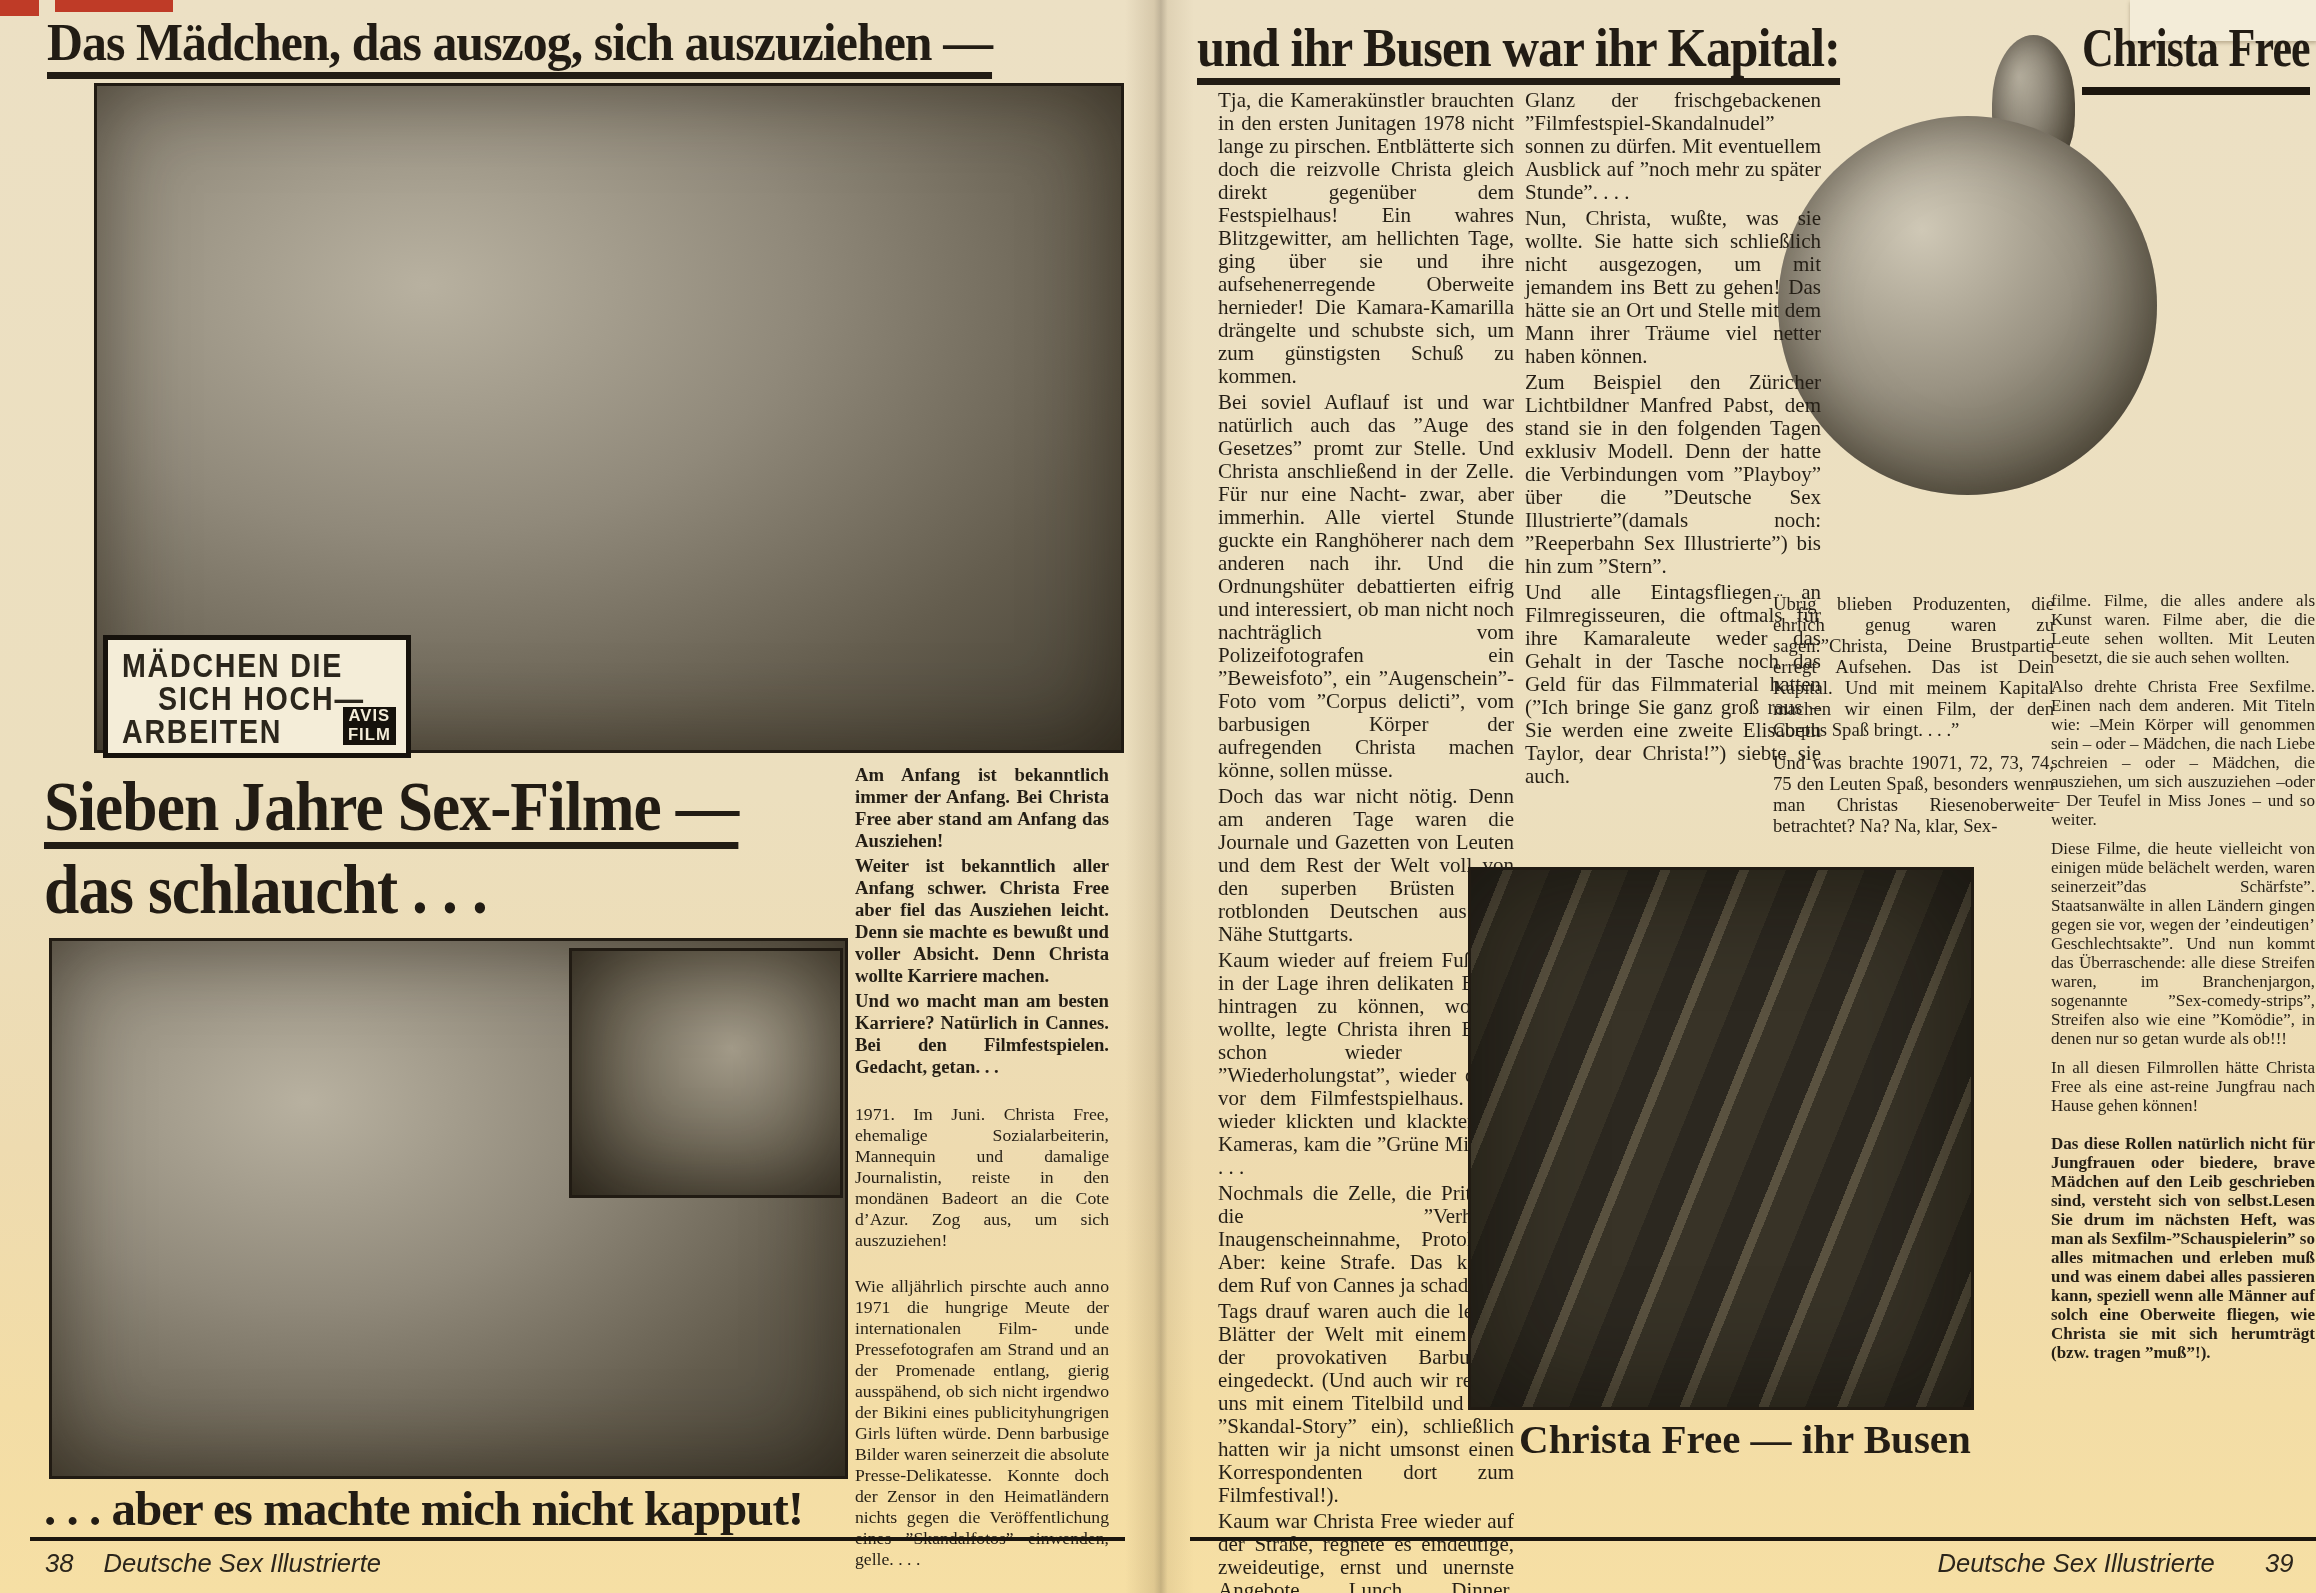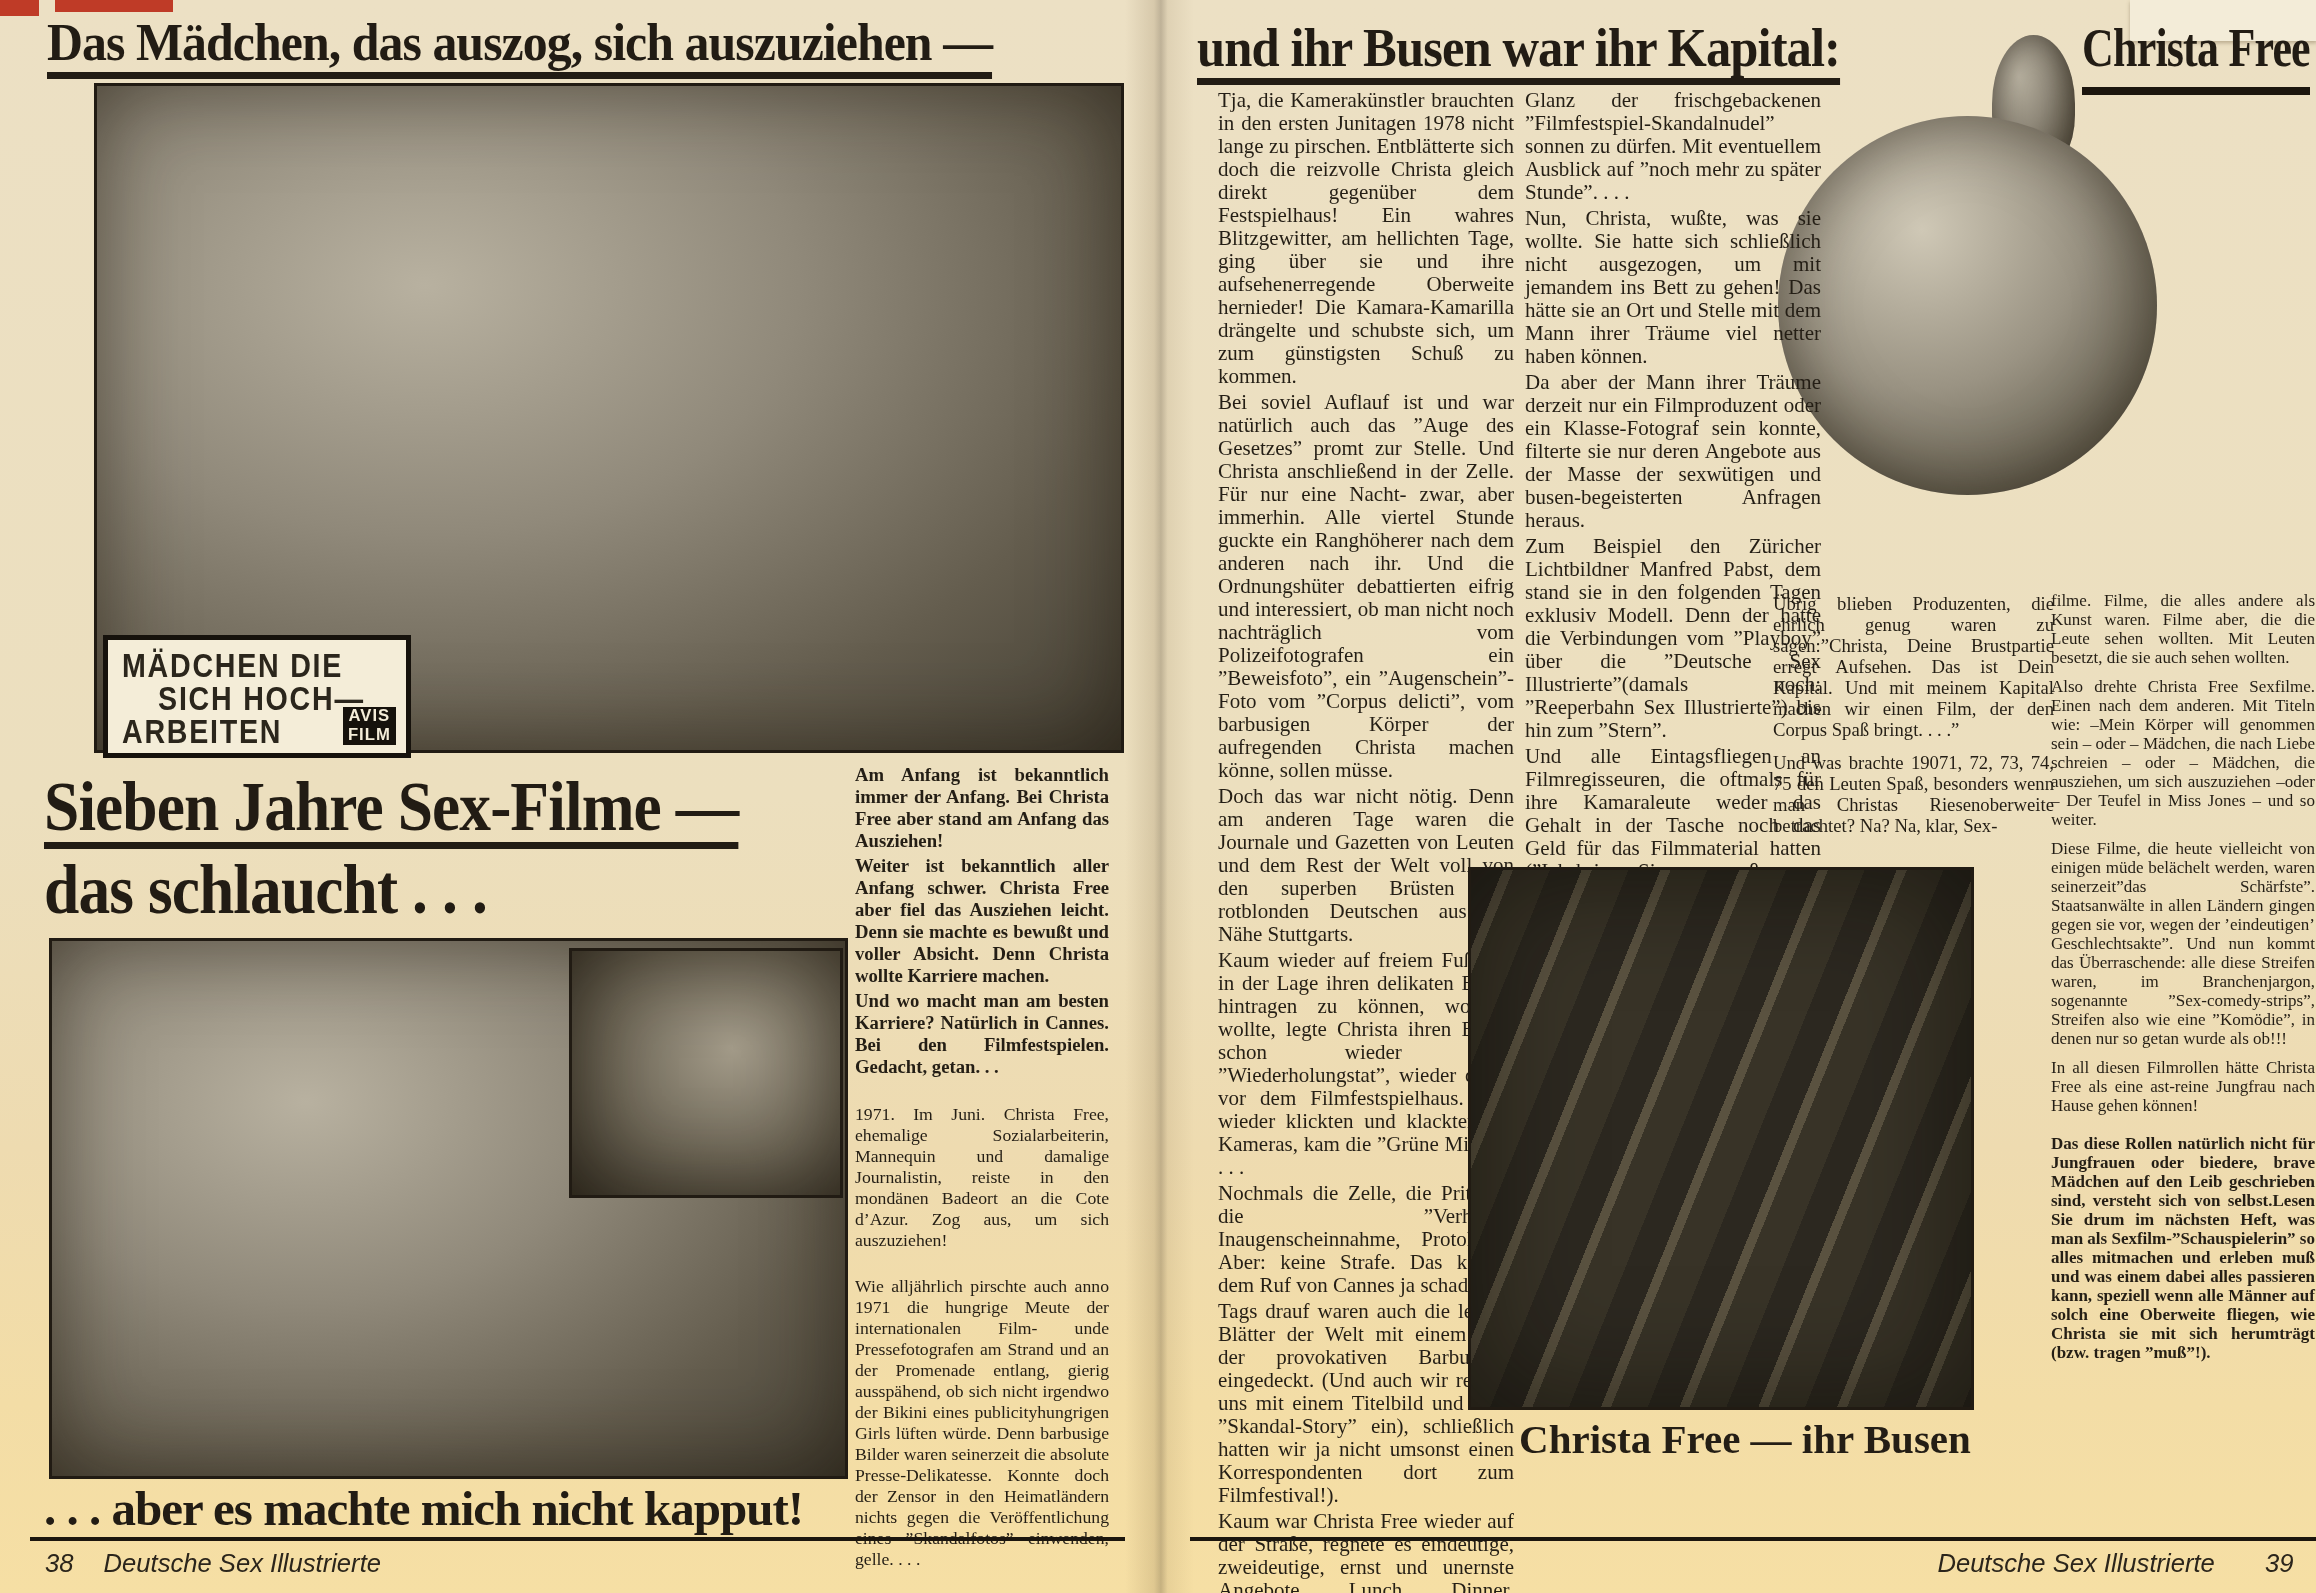--- a/index.html
+++ b/index.html
@@ -125,21 +125,20 @@
       <p>Doch das war nicht nötig. Denn am anderen Tage waren die Journale und Gazetten von Leuten und dem Rest der Welt voll von den superben Brüsten der rotblonden Deutschen aus der Nähe Stuttgarts.</p>
       <p>Kaum wieder auf freiem Fuß und in der Lage ihren delikaten Busen hintragen zu können, wo sie wollte, legte Christa ihren Busen schon wieder frei. ”Wiederholungstat”, wieder direkt vor dem Filmfestspielhaus. Und wieder klickten und klackten die Kameras, kam die ”Grüne Minna”. . . .</p>
       <p>Nochmals die Zelle, die Pritsche, die ”Verhöre”, Inaugenscheinnahme, Protokolle. Aber: keine Strafe. Das könnte dem Ruf von Cannes ja schaden.</p>
       <p>Tags drauf waren auch die letzten Blätter der Welt mit einem Bild der provokativen Barbusigen eingedeckt. (Und auch wir reihten uns mit einem Titelbild und einer ”Skandal-Story” ein), schließlich hatten wir ja nicht umsonst einen Korrespondenten dort zum Filmfestival!).</p>
       <p>Kaum war Christa Free wieder auf der Straße, regnete es eindeutige, zweideutige, ernst und unernste Angebote. Lunch, Dinner, Cocktails – stets war eine bezahlte Hand, fast immer männlich, schneller da, um zu bezahlen und sich das Vergnügen zu erhalten, sich im</p>
     </div>
 
   <div class="col rcol" style="left:1489px;top:89px;">
       <p>Glanz der frischgebackenen ”Filmfestspiel-Skandalnudel” sonnen zu dürfen. Mit eventuellem Ausblick auf ”noch mehr zu später Stunde”. . . .</p>
       <p>Nun, Christa, wußte, was sie wollte. Sie hatte sich schließlich nicht ausgezogen, um mit jemandem ins Bett zu gehen! Das hätte sie an Ort und Stelle mit dem Mann ihrer Träume viel netter haben können.</p>
-      <p>Da aber der Mann ihrer Träume derzeit nur ein Filmproduzent oder ein Klasse-Fotograf sein konnte, filterte sie nur deren Angebote aus der Masse der sexwütigen und busen-begeisterten Anfragen heraus.</p>
       <p>Zum Beispiel den Züricher Lichtbildner Manfred Pabst, dem stand sie in den folgenden Tagen exklusiv Modell. Denn der hatte die Verbindungen vom ”Playboy” über die ”Deutsche Sex Illustrierte”(damals noch: ”Reeperbahn Sex Illustrierte”) bis hin zum ”Stern”.</p>
       <p>Und alle Eintagsfliegen an Filmregisseuren, die oftmals für ihre Kamaraleute weder das Gehalt in der Tasche noch das Geld für das Filmmaterial hatten (”Ich bringe Sie ganz groß raus – Sie werden eine zweite Elisabeth Taylor, dear Christa!”) siebte sie auch.</p>
     </div>
 
   <div class="col rcol3" style="left:1773px;top:593px;">
       <p>Übrig blieben Produzenten, die ehrlich genug waren zu sagen:”Christa, Deine Brustpartie erregt Aufsehen. Das ist Dein Kapital. Und mit meinem Kapital machen wir einen Film, der den Corpus Spaß bringt. . . .”</p>
       <p>Und was brachte 19071, 72, 73, 74, 75 den Leuten Spaß, besonders wenn man Christas Riesenoberweite betrachtet? Na? Na, klar, Sex-</p>
     </div>
 
   <div class="col rcol4" style="left:2051px;top:591px;">

